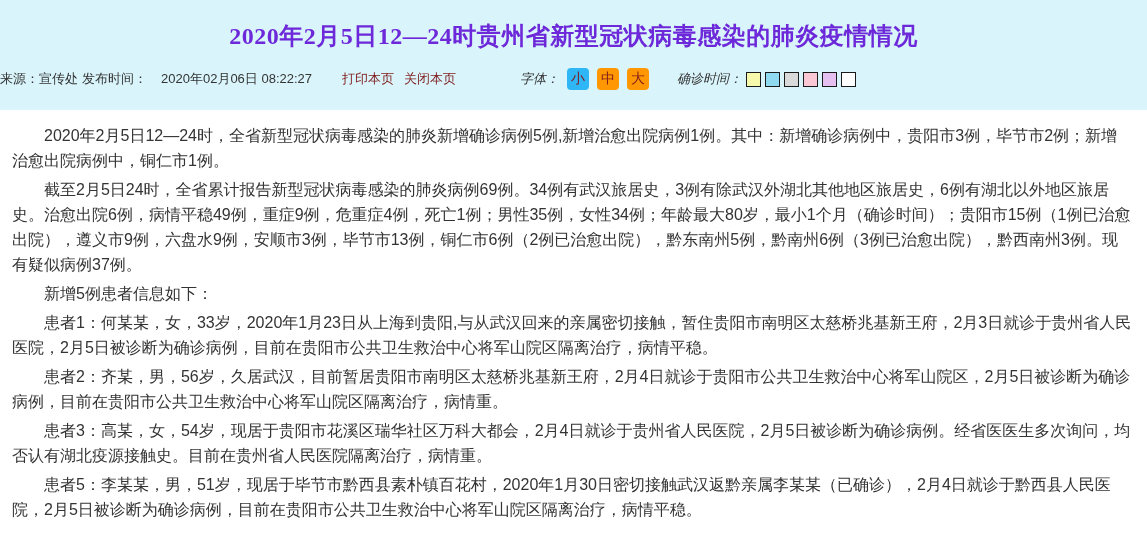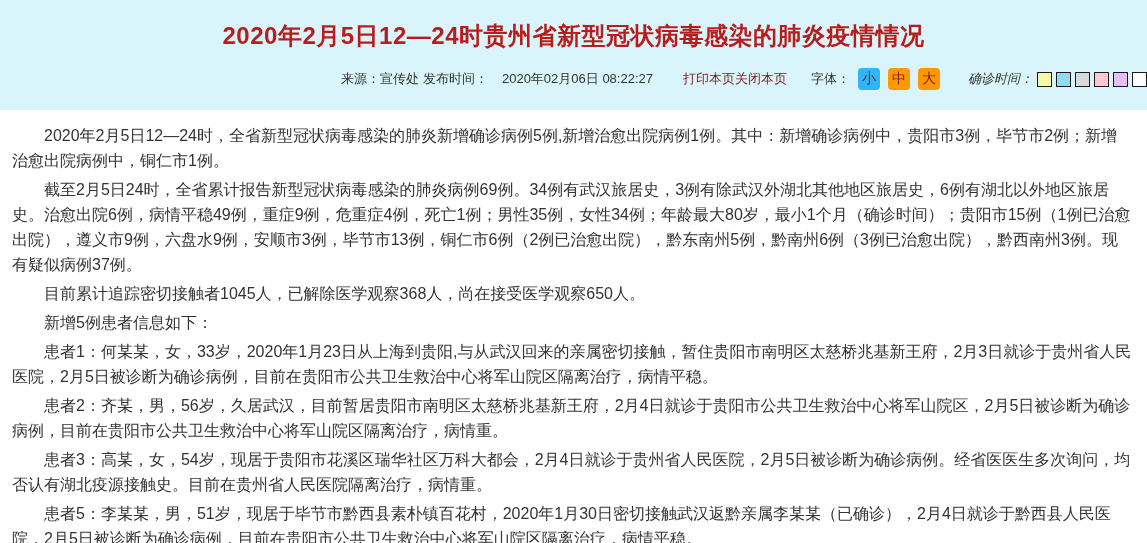--- a/index.html
+++ b/index.html
@@ -24,32 +24,32 @@
     padding-top: 20px;
     text-align: center;
     font-size: 24px;
     font-weight: bold;
     color: #10b2f2;
     letter-spacing: 0.5px;
   }
   .meta {
     margin-top: 16px;
     display: flex;
-    justify-content: flex-end;
+    justify-content: flex-start;
     align-items: center;
     font-size: 13px;
     color: #333333;
     white-space: nowrap;
   }
   .meta a { color: #7f1d1d; text-decoration: none; cursor: pointer; }
   .gap6  { margin-left: 14px; }
-  .gap10 { }
+  .gap10 { margin-left: 10px; }
   .gap16 { margin-left: 4px; }
   .gap30 { margin-left: 30px; }
-  .gap44 { margin-left: 24px; }
+  .gap44 { margin-left: 64px; font-style: italic; }
   .fbtn {
     display: inline-flex;
     align-items: center;
     justify-content: center;
     width: 22px;
     height: 22px;
     margin-left: 8px;
     border-radius: 4px;
     color: #ffffff;
     font-size: 14px;
@@ -79,21 +79,21 @@
     margin: 4px;
     text-indent: 2em;
   }
 </style>
 </head>
 <body>
 
 <div class="page">
 
   <div class="header" style="background-color: rgb(217, 245, 251);">
-    <div class="title" style="color: #b91c1c;">2020年2月5日12—24时贵州省新型冠状病毒感染的肺炎疫情情况</div>
+    <div class="title" style="color: #6d28d9; font-family: Liberation Serif, serif;">2020年2月5日12—24时贵州省新型冠状病毒感染的肺炎疫情情况</div>
 
     <div class="meta">
       <span>来源：</span>
       <span>宣传处</span>
 
       <span class="gap16">发布时间：</span>
       <span class="gap6">2020年02月06日 08:22:27</span>
 
       <a class="gap30">打印本页</a>
       <a class="gap10">关闭本页</a>
@@ -109,21 +109,20 @@
       <a class="swatch" style="background-color: rgb(217, 217, 217);"></a>
       <a class="swatch" style="background-color: rgb(251, 199, 212);"></a>
       <a class="swatch" style="background-color: rgb(229, 191, 240);"></a>
       <a class="swatch" style="background-color: rgb(255, 255, 255);"></a>
     </div>
   </div>
 
   <div class="article">
     <p>2020年2月5日12—24时，全省新型冠状病毒感染的肺炎新增确诊病例5例,新增治愈出院病例1例。其中：新增确诊病例中，贵阳市3例，毕节市2例；新增治愈出院病例中，铜仁市1例。</p>
     <p>截至2月5日24时，全省累计报告新型冠状病毒感染的肺炎病例69例。34例有武汉旅居史，3例有除武汉外湖北其他地区旅居史，6例有湖北以外地区旅居史。治愈出院6例，病情平稳49例，重症9例，危重症4例，死亡1例；男性35例，女性34例；年龄最大80岁，最小1个月（确诊时间）；贵阳市15例（1例已治愈出院），遵义市9例，六盘水9例，安顺市3例，毕节市13例，铜仁市6例（2例已治愈出院），黔东南州5例，黔南州6例（3例已治愈出院），黔西南州3例。现有疑似病例37例。</p>
-    <p>目前累计追踪密切接触者1045人，已解除医学观察368人，尚在接受医学观察650人。</p>
     <p>新增5例患者信息如下：</p>
     <p>患者1：何某某，女，33岁，2020年1月23日从上海到贵阳,与从武汉回来的亲属密切接触，暂住贵阳市南明区太慈桥兆基新王府，2月3日就诊于贵州省人民医院，2月5日被诊断为确诊病例，目前在贵阳市公共卫生救治中心将军山院区隔离治疗，病情平稳。</p>
     <p>患者2：齐某，男，56岁，久居武汉，目前暂居贵阳市南明区太慈桥兆基新王府，2月4日就诊于贵阳市公共卫生救治中心将军山院区，2月5日被诊断为确诊病例，目前在贵阳市公共卫生救治中心将军山院区隔离治疗，病情重。</p>
     <p>患者3：高某，女，54岁，现居于贵阳市花溪区瑞华社区万科大都会，2月4日就诊于贵州省人民医院，2月5日被诊断为确诊病例。经省医医生多次询问，均否认有湖北疫源接触史。目前在贵州省人民医院隔离治疗，病情重。</p>
     <p>患者5：李某某，男，51岁，现居于毕节市黔西县素朴镇百花村，2020年1月30日密切接触武汉返黔亲属李某某（已确诊），2月4日就诊于黔西县人民医院，2月5日被诊断为确诊病例，目前在贵阳市公共卫生救治中心将军山院区隔离治疗，病情平稳。</p>
   </div>
 
 </div>
 
 </body></html>

